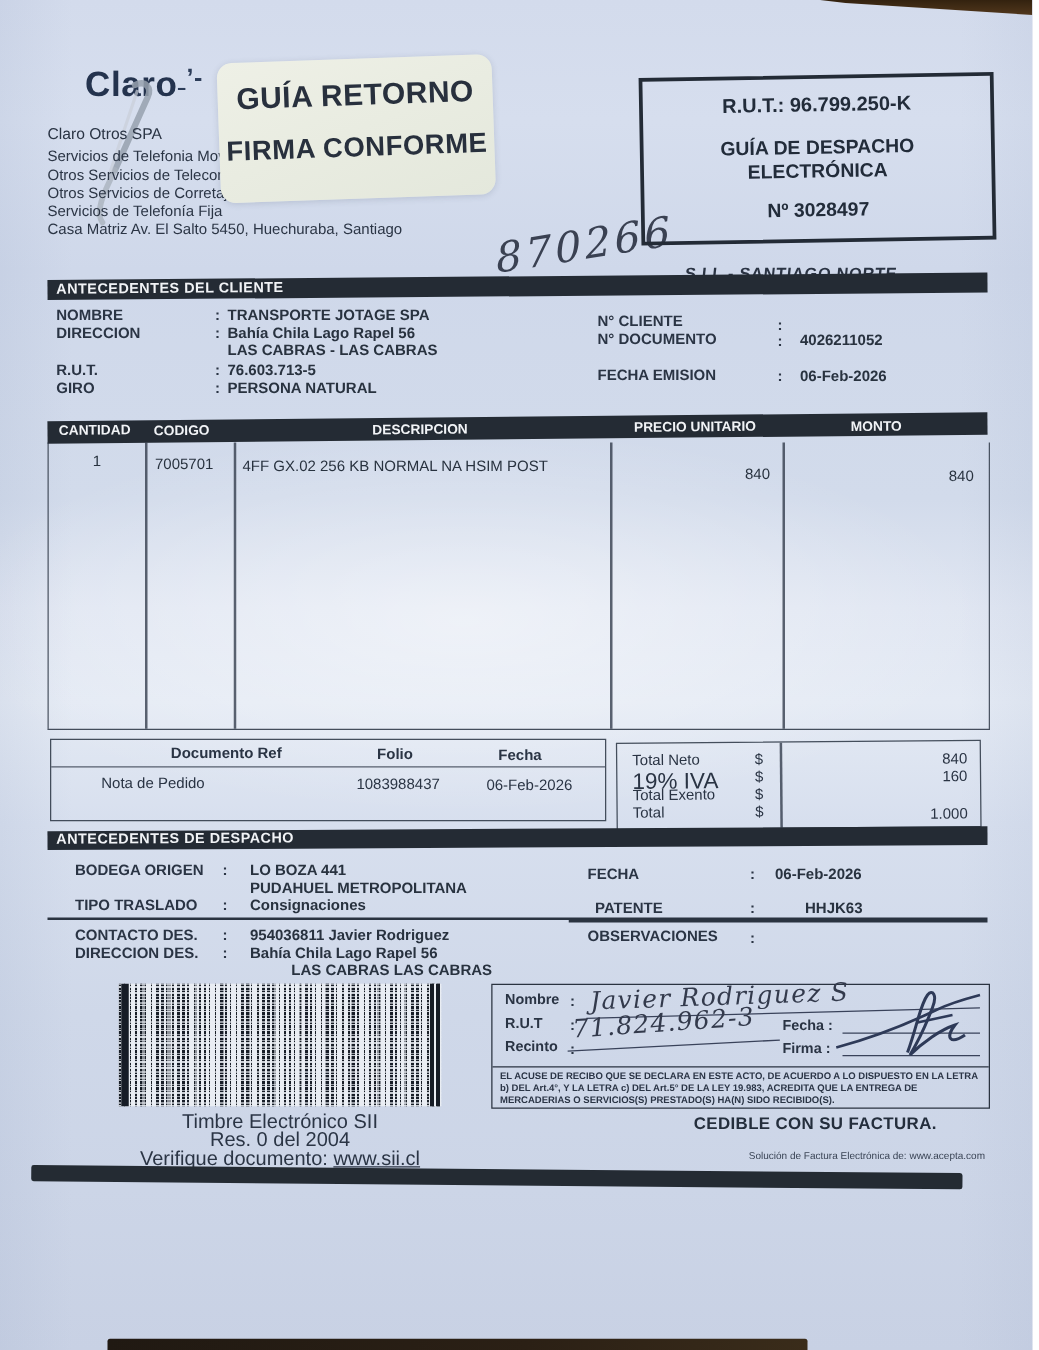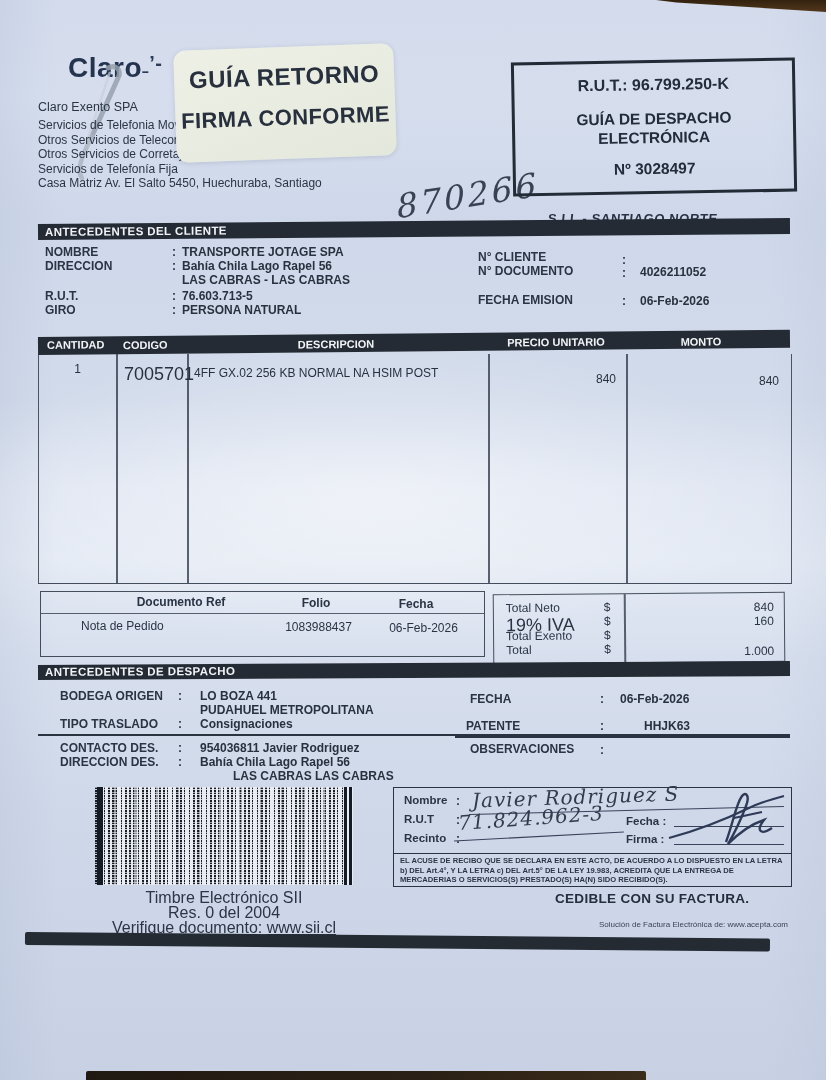--- a/index.html
+++ b/index.html
@@ -53,21 +53,21 @@
 
   <div class="abs" style="left:68px;top:52px;font-size:28px;font-weight:bold;color:#24334e;letter-spacing:.5px;">
     <span>Claro</span><span style="font-size:20px;vertical-align:top;color:#2c3c58;">ˍ’-</span>
   </div>
 
   <svg class="abs" style="left:62px;top:58px;" width="70" height="140" viewBox="0 0 70 140">
     <path d="M46,10 C54,6 60,12 56,20 L30,78" stroke="#97a1ae" stroke-width="5" fill="none" stroke-linecap="round" opacity="0.85"></path>
     <path d="M30,78 C20,98 14,112 20,120" stroke="#aab3be" stroke-width="4.5" fill="none" stroke-linecap="round" opacity="0.8"></path>
     <path d="M48,14 L26,80" stroke="#c9cfd8" stroke-width="2.5" fill="none" opacity="0.7"></path>
   </svg>
-  <div class="abs" style="left:38px;top:100px;font-size:12.5px;color:#2a3444;">Claro Exento SPA</div>
+  <div class="abs" style="left:38px;top:100px;font-size:12.5px;color:#2a3444;">Claro Otros SPA</div>
   <div class="abs" style="left:38px;top:118px;font-size:12px;line-height:14.5px;color:#2b3545;">
     <div>Servicios de Telefonia Movil</div>
     <div>Otros Servicios de Telecomunicaciones</div>
     <div>Otros Servicios de Corretaje</div>
     <div>Servicios de Telefonía Fija</div>
     <div>Casa Matriz Av. El Salto 5450, Huechuraba, Santiago</div>
   </div>
 
   <div class="sticker">
     <div style="margin-top:16px;font-size:24px;">GUÍA RETORNO</div>
@@ -120,21 +120,21 @@
     <span class="abs" style="left:449px;top:4px;width:138px;text-align:center;font-size:11px;font-weight:bold;">PRECIO UNITARIO</span>
     <span class="abs" style="left:587px;top:5px;width:152px;text-align:center;font-size:11px;font-weight:bold;">MONTO</span>
   </div>
   <div class="abs" style="left:38px;top:354px;width:752px;height:229px;border-left:1.5px solid rgba(40,50,65,.8);border-right:1.5px solid rgba(40,50,65,.8);border-bottom:1.6px solid rgba(40,50,65,.85);">
     <div class="vline" style="left:77px;height:100%;"></div>
     <div class="vline" style="left:148px;height:100%;"></div>
     <div class="vline" style="left:449px;height:100%;"></div>
     <div class="vline" style="left:587px;height:100%;"></div>
     <div>
       <span class="abs" style="left:0;top:8px;width:77px;text-align:center;font-size:12px;color:#28323f;">1</span>
-      <span class="abs" style="left:85px;top:10px;font-size:18px;color:#28323f;">7005701</span>
+      <span class="abs" style="left:85px;top:10px;font-size:12px;color:#28323f;">7005701</span>
       <span class="abs" style="left:155px;top:12px;font-size:12px;color:#28323f;">4FF GX.02 256 KB NORMAL NA HSIM POST</span>
       <span class="abs" style="left:455px;top:18px;width:122px;text-align:right;font-size:12px;color:#28323f;">840</span>
       <span class="abs" style="left:600px;top:20px;width:140px;text-align:right;font-size:12px;color:#28323f;">840</span>
     </div>
   </div>
 
   <div class="abs" style="left:40px;top:591px;width:443px;height:64px;border:1.6px solid rgba(40,50,65,.85);">
     <div style="position:relative;height:21px;border-bottom:1.3px solid rgba(40,50,65,.75);">
       <span class="abs smallbold" style="left:40px;top:3px;width:200px;text-align:center;font-size:12px;">Documento Ref</span>
       <span class="abs smallbold" style="left:235px;top:4px;width:80px;text-align:center;font-size:12px;">Folio</span>
@@ -178,21 +178,21 @@
   <div class="abs colon" style="left:178px;top:741px;">:</div>
   <div class="abs val" style="left:200px;top:741px;">954036811 Javier Rodriguez</div>
   <div class="abs lbl" style="left:60px;top:755px;">DIRECCION DES.</div>
   <div class="abs colon" style="left:178px;top:755px;">:</div>
   <div class="abs val" style="left:200px;top:755px;">Bahía Chila Lago Rapel 56</div>
   <div class="abs val" style="left:200px;top:769px;padding-left:33px;">LAS CABRAS   LAS CABRAS</div>
 
   <div class="abs lbl" style="left:470px;top:692px;">FECHA</div>
   <div class="abs colon" style="left:600px;top:692px;">:</div>
   <div class="abs val" style="left:620px;top:692px;">06-Feb-2026</div>
-  <div class="abs lbl" style="left:466px;top:719px;">PATENTE</div>
+  <div class="abs lbl" style="left:476px;top:719px;">PATENTE</div>
   <div class="abs colon" style="left:600px;top:719px;">:</div>
   <div class="abs val" style="left:644px;top:719px;">HHJK63</div>
   <div class="hline" style="left:455px;top:736px;width:335px;height:1.5px;"></div>
   <div class="abs lbl" style="left:470px;top:742px;">OBSERVACIONES</div>
   <div class="abs colon" style="left:600px;top:743px;">:</div>
   <div class="abs val" style="left:620px;top:742px;"></div>
 
   <div class="barcode"></div>
   <div class="abs caption" style="left:95px;top:890px;width:258px;">
     <div>Timbre Electrónico SII</div>

